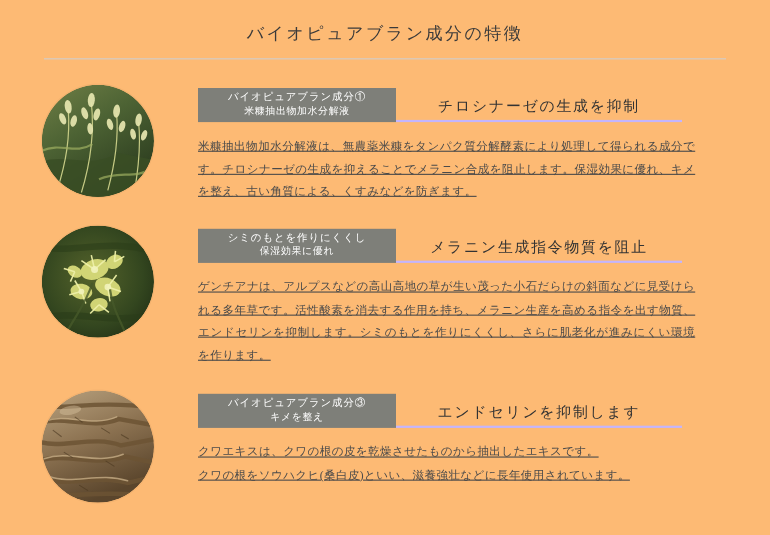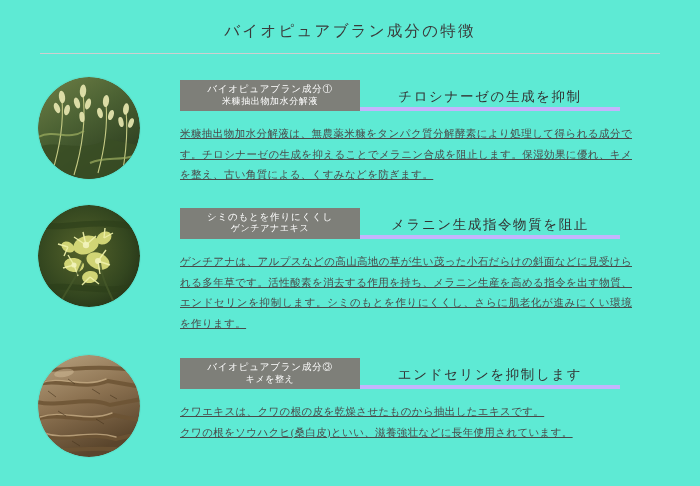--- a/index.html
+++ b/index.html
@@ -14,21 +14,21 @@
     color: #3c3c3c;
     overflow: hidden;
     position: relative;
   }
 
   .page {
     position: relative;
     width: 700px;
     height: 486px;
     box-sizing: border-box;
-    background: #5eead4;
+    background: #fdba74;
   }
 
   
   .page-header {
     position: relative;
     margin: 0 auto;
     padding-top: 20px;
     width: 620px;
     text-align: center;
   }
@@ -115,21 +115,21 @@
     line-height: 1.3;
     display: block;
   }
   .headline {
     flex: 1 1 auto;
     font-size: 13.5px;
     letter-spacing: 1.6px;
     color: #333333;
     text-align: center;
     padding-top: 8px;
-    border-bottom: 4px solid #c4b5fd;
+    border-bottom: 2px solid #c4b5fd;
     box-sizing: border-box;
   }
 
   
   .para {
     margin-top: 13px;
     font-size: 10.5px;
     line-height: 1.95;
     color: #4a4a4a;
     letter-spacing: 0.35px;
@@ -256,21 +256,21 @@
             </g>
           </g>
         </svg>
       </div>
     </div>
     <div class="body-col">
       <div class="label-row">
         <div class="tag">
           <span class="tag-top">シミのもとを作りにくくし</span>
           <span class="tag-div"></span>
-          <span class="tag-bottom">ゲンチアナエキス</span>
+          <span class="tag-bottom">保湿効果に優れ</span>
         </div>
         <div class="headline">メラニン生成指令物質を阻止</div>
       </div>
       <div class="para">
         <p>ゲンチアナは、アルプスなどの高山高地の草が生い茂った小石だらけの斜面などに見受けられる多年草です。活性酸素を消去する作用を持ち、メラニン生産を高める指令を出す物質、エンドセリンを抑制します。シミのもとを作りにくくし、さらに肌老化が進みにくい環境を作ります。</p>
       </div>
     </div>
   </div>
 
   <div class="section sec-3">

